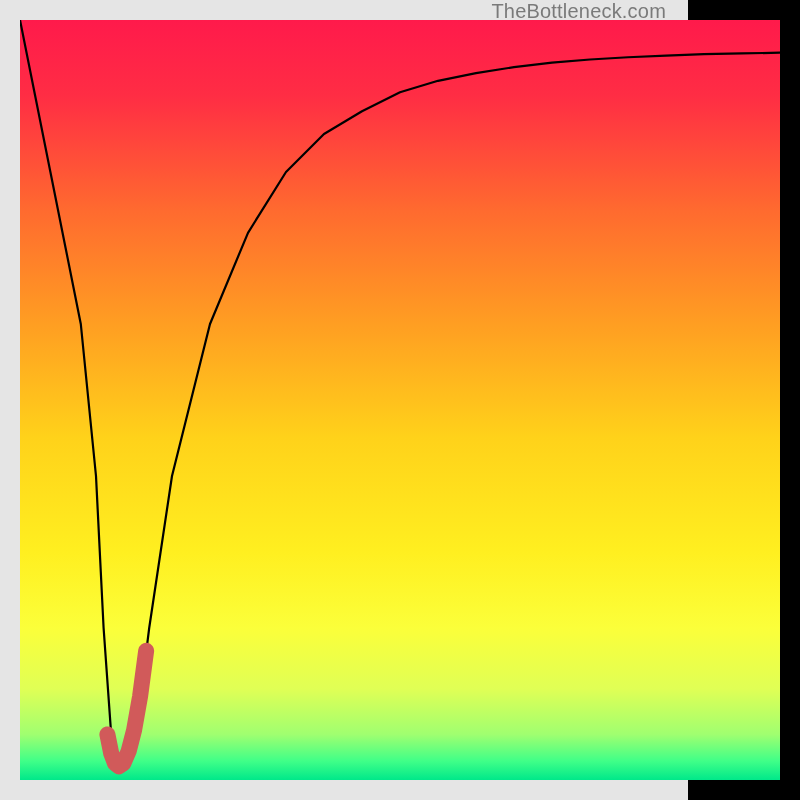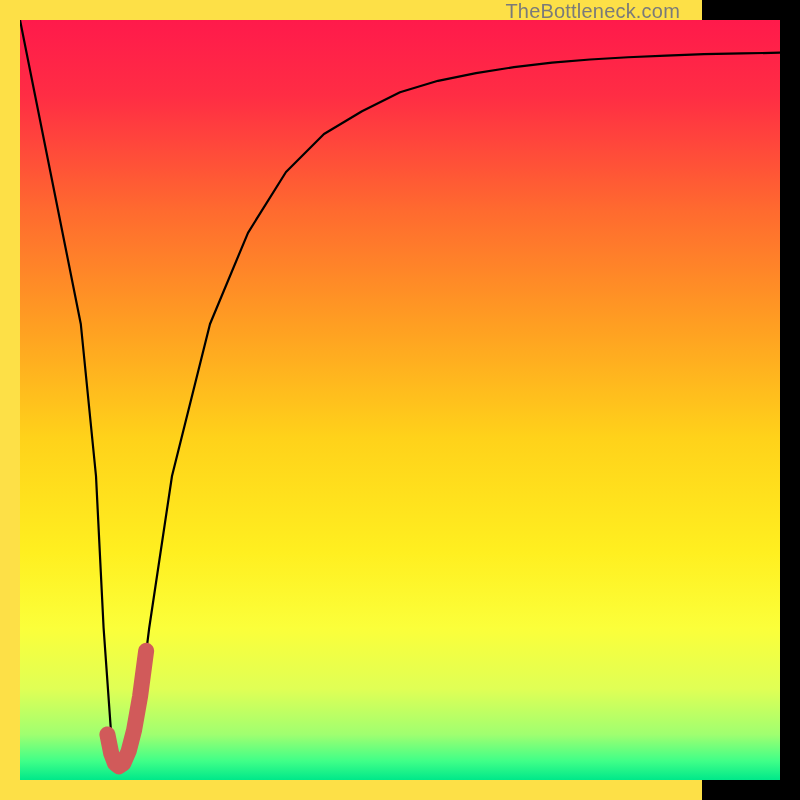--- a/index.html
+++ b/index.html
@@ -10,22 +10,21 @@
     background: #000;
     overflow: hidden;
     font-family: Arial, Helvetica, sans-serif;
   }
   .frame {
     position: absolute;
     left: 0;
     top: 0;
     width: 688px;
     height: 800px;
-    background: #fde047;
-    padding-left: 14px;
+    background: #e5e5e5;
   }
   .plot {
     position: absolute;
     left: 20px;
     top: 20px;
     width: 760px;
     height: 760px;
     overflow: hidden;
   }
   .gradient {

